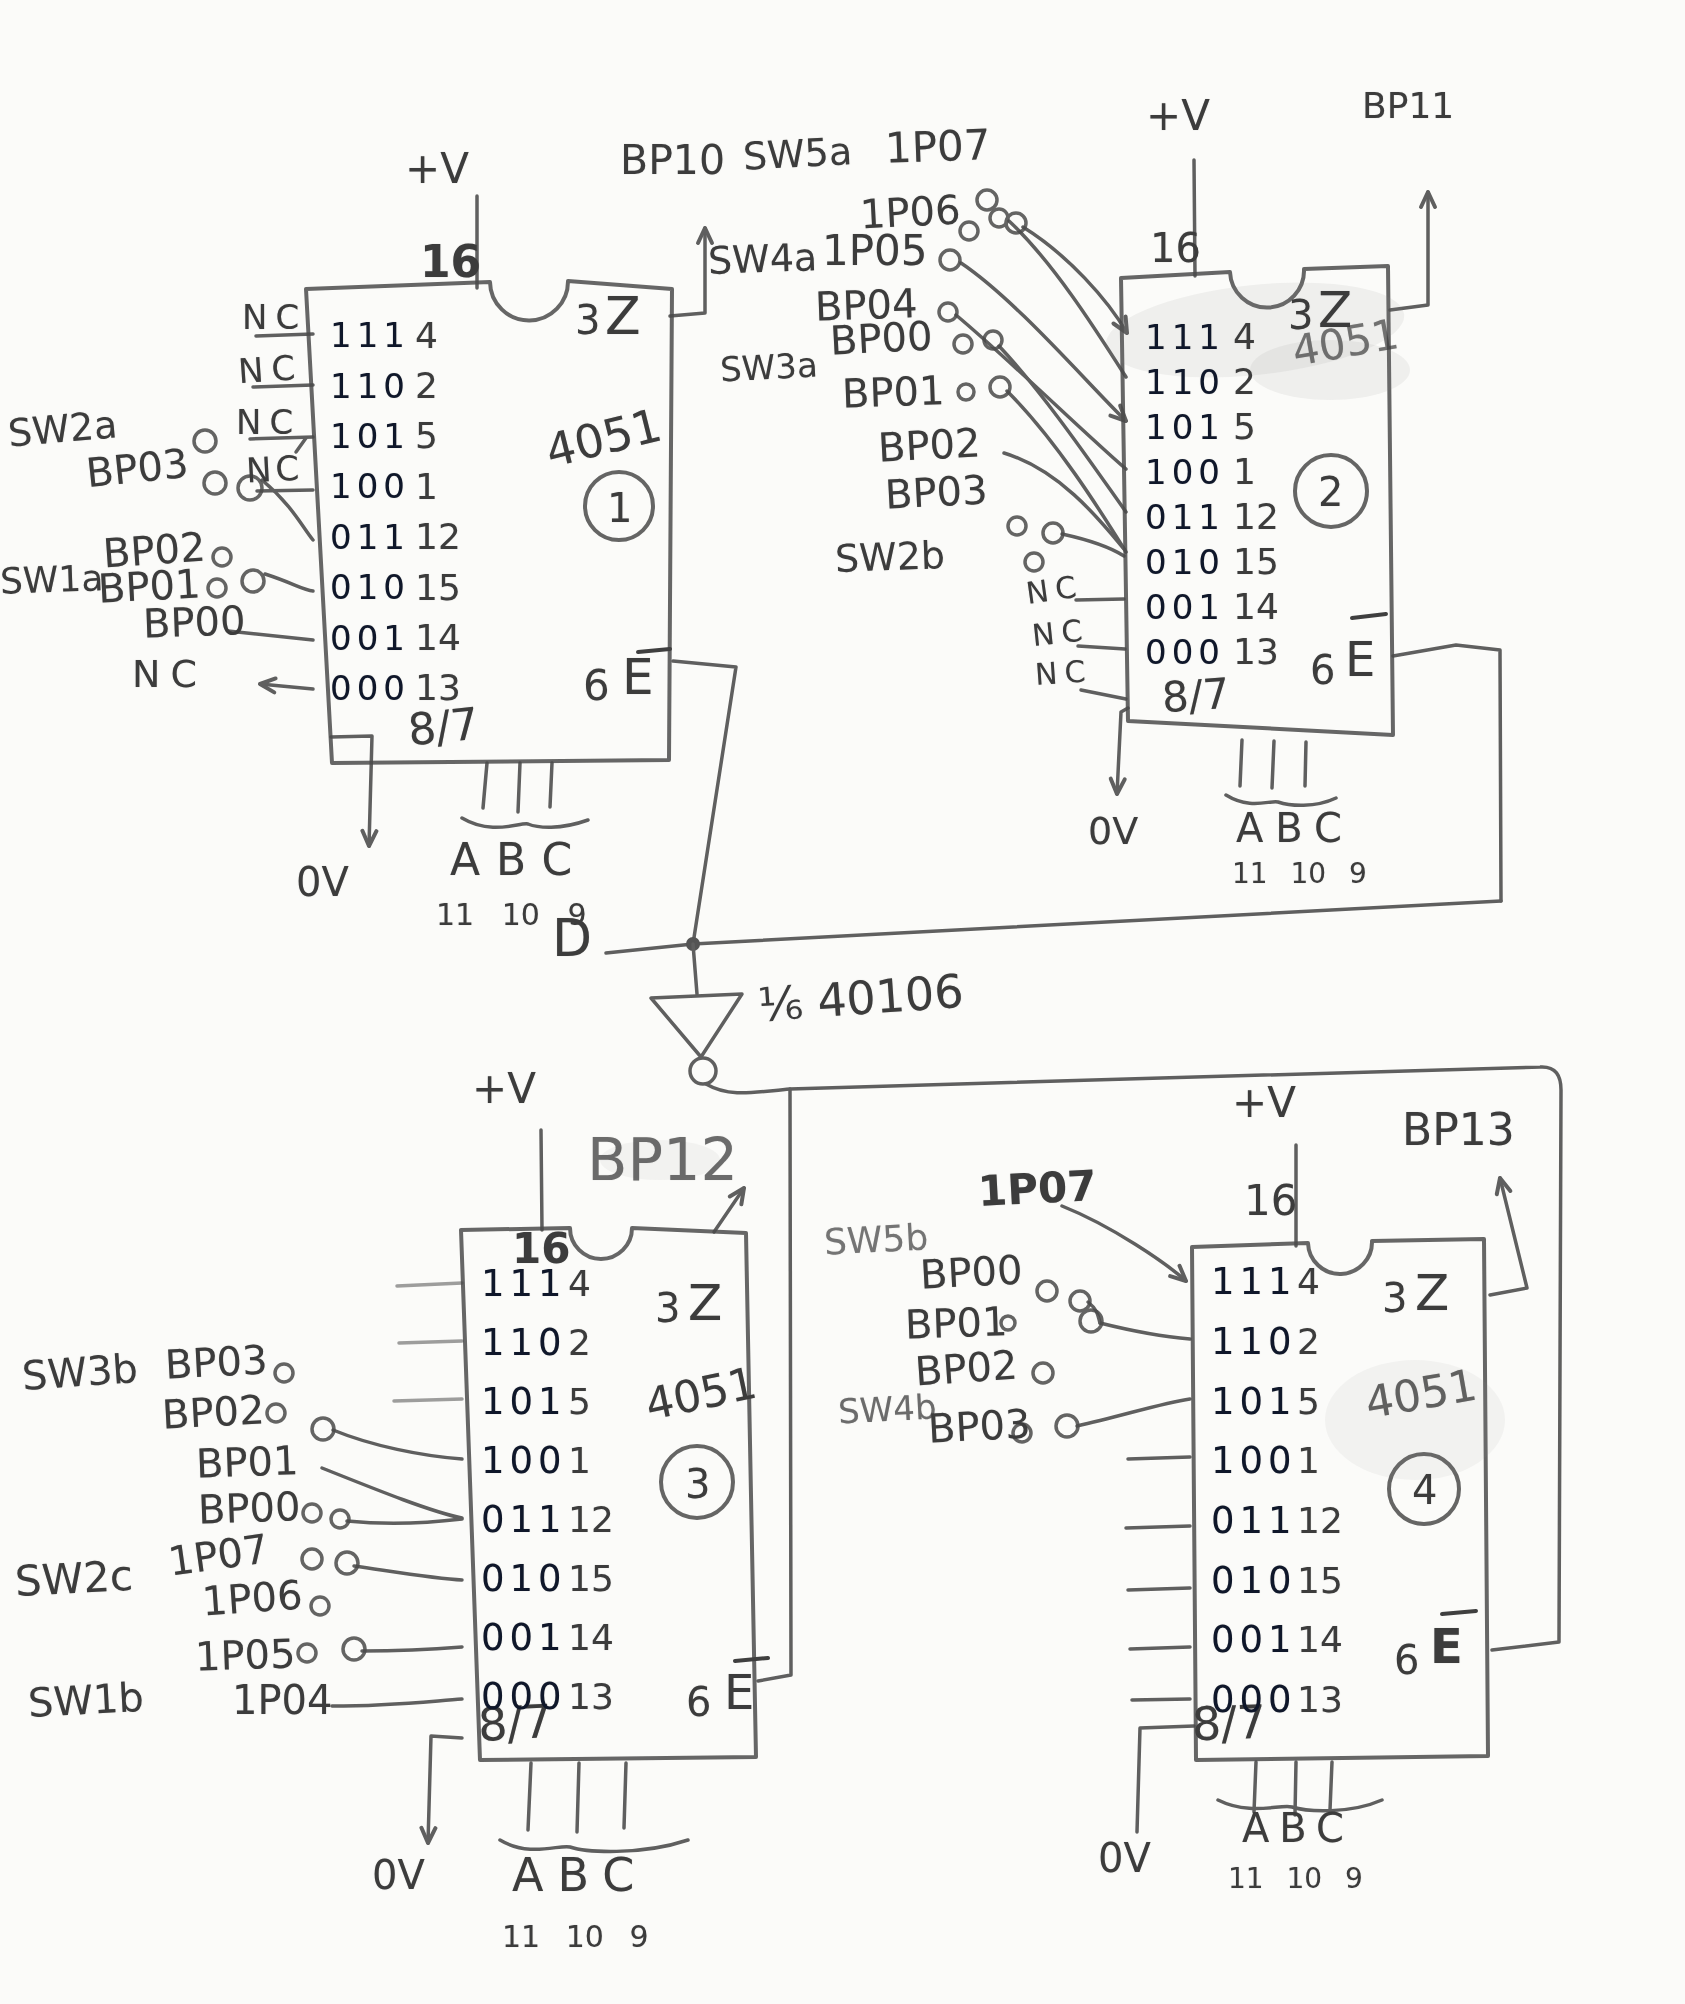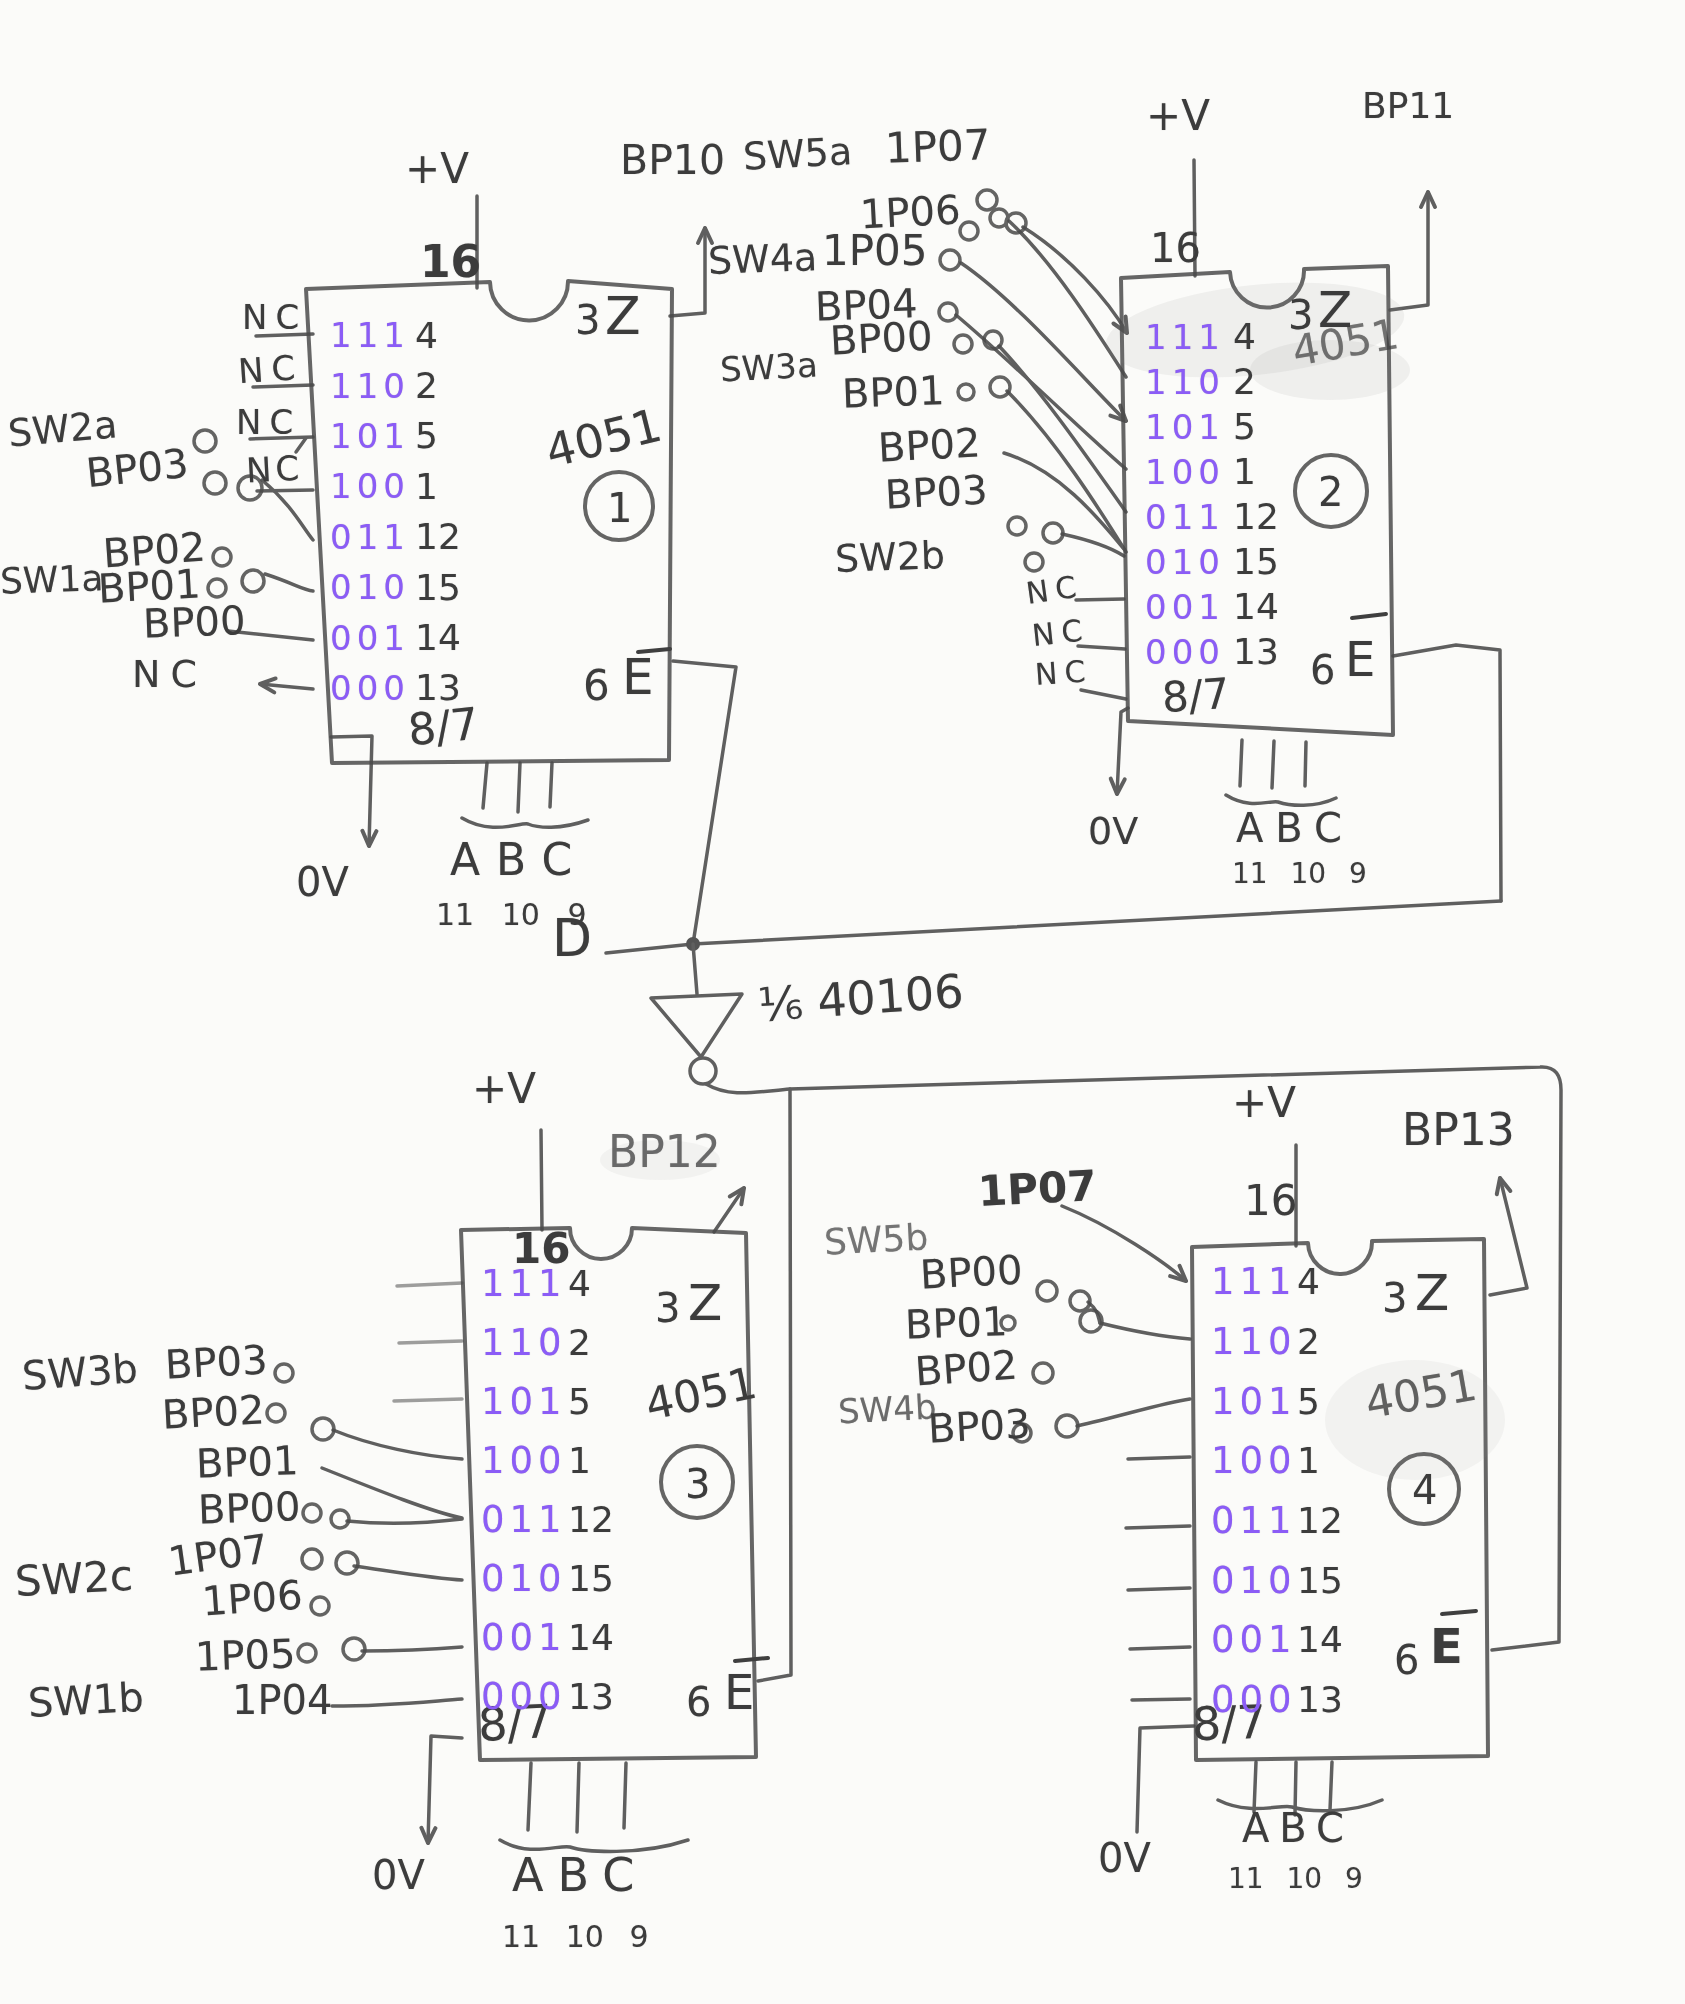--- a/index.html
+++ b/index.html
@@ -3,21 +3,21 @@
 <meta charset="utf-8">
 <style>
   html,body{margin:0;padding:0;background:#e8e8e6;}
   #canvas{position:relative;width:1685px;height:2004px;background:#fbfbf9;overflow:hidden;
           font-family:"DejaVu Sans",sans-serif;}
   svg{position:absolute;left:0;top:0;}
   .t{position:absolute;font-family:"DejaVu Sans",sans-serif;color:#3c3c3c;white-space:nowrap;
      line-height:1;text-shadow:0 0 1px rgba(70,70,70,.35);}
   .rows{position:absolute;z-index:2;}
   .row{display:flex;align-items:center;}
-  .code{font-size:34px;letter-spacing:5px;color:#8b5cf6;text-shadow:0 0 1px rgba(70,70,70,.3);}
+  .code{font-size:34px;letter-spacing:5px;color:#0f172a;text-shadow:0 0 1px rgba(70,70,70,.3);}
   .pin{font-size:36px;color:#3c3c3c;text-shadow:0 0 1px rgba(70,70,70,.3);}
   .rows-c1 .row{height:50.4px}.rows-c1 .code{width:85px}
   .rows-c2 .row{height:45px}.rows-c2 .code{width:88px}
   .rows-c3 .row{height:59px}.rows-c3 .code{width:87px;font-size:37px}
   .rows-c4 .row{height:59.7px}.rows-c4 .code{width:86px;font-size:37px}
 </style>
 </head>
 <body>
 
 <div id="canvas">
@@ -320,21 +320,21 @@
         <span class="code">001</span>
         <span class="pin">14</span>
       </div>
       <div class="row">
         <span class="code">000</span>
         <span class="pin">13</span>
       </div>
     </div>
 <span class="t" style="left:472px;top:1068px;font-size:42px">+V</span>
 <span class="t" style="left:512px;top:1228px;font-size:42px;font-weight:bold">16</span>
-<span class="t" style="left:608px;top:1130px;font-size:44px;opacity:.75">BP12</span>
+<span class="t" style="left:587px;top:1130px;font-size:59px;opacity:.75">BP12</span>
 <span class="t" style="left:655px;top:1288px;font-size:40px">3</span>
 <span class="t" style="left:688px;top:1278px;font-size:50px">Z</span>
 <span class="t" style="left:645px;top:1372px;font-size:44px;transform:rotate(-12deg)">4051</span>
 <span class="t" style="left:685px;top:1464px;font-size:40px">3</span>
 <span class="t" style="left:686px;top:1682px;font-size:40px">6</span>
 <span class="t" style="left:724px;top:1668px;font-size:48px">E</span>
 <span class="t" style="left:478px;top:1700px;font-size:46px;transform:rotate(-3deg)">8/7</span>
 <span class="t" style="left:512px;top:1852px;font-size:46px;letter-spacing:14px">ABC</span>
 <span class="t" style="left:502px;top:1922px;font-size:30px;word-spacing:16px">11 10 9</span>
 <span class="t" style="left:372px;top:1855px;font-size:40px">0V</span>

